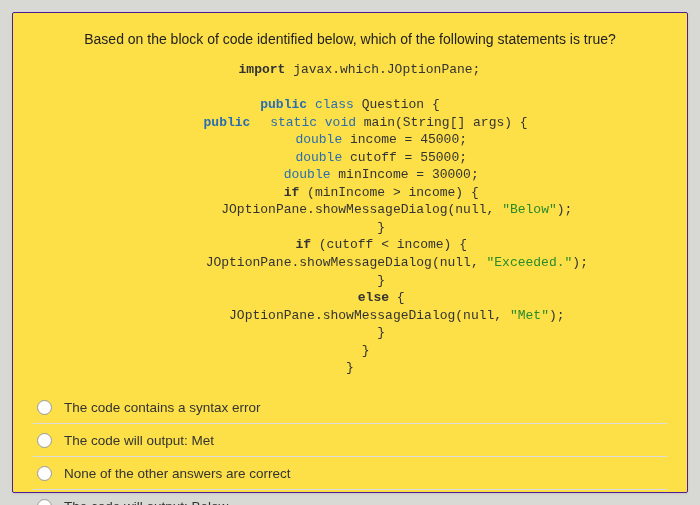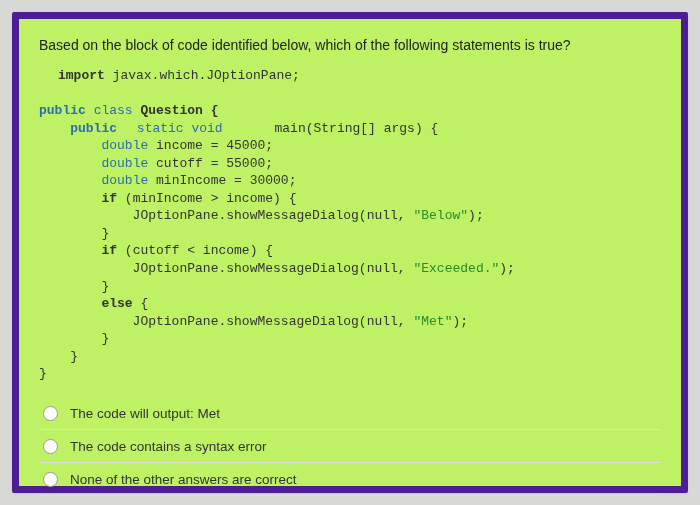--- a/index.html
+++ b/index.html
@@ -5,29 +5,30 @@
   body {
     margin: 0;
     padding: 0;
     background: #d8d8d4;
     font-family: Arial, Helvetica, sans-serif;
     width: 700px;
     height: 505px;
     overflow: hidden;
   }
   .card {
-    background: #bef264;
+    background: #fde047;
     margin: 12px;
     padding: 18px 20px 10px 20px;
-    border: 7px solid #4c1d95;
+    border: 1px solid #4c1d95;
     border-radius: 2px;
     box-shadow: 0 1px 2px rgba(0,0,0,0.08);
     box-sizing: border-box;
     width: 676px;
     height: 481px;
+    text-align: center;
   }
   .question-text {
     font-size: 14px;
     color: #222;
     margin-bottom: 14px;
   }
   .code-block {
     font-family: "Courier New", Courier, monospace;
     font-size: 13px;
     line-height: 1.35;
@@ -35,22 +36,22 @@
     white-space: pre;
     margin-bottom: 14px;
   }
   .kw-import { color: #333; font-weight: bold; margin-left: 19px; }
   .kw-public { color: #2a6db0; font-weight: bold; }
   .kw-class  { color: #2a6db0; font-weight: normal; }
   .kw-static { color: #2a6db0; font-weight: normal; margin-left: 12px; }
   .kw-void   { color: #2a6db0; font-weight: normal; }
   .kw-type   { color: #2a6db0; font-weight: normal; }
   .kw-ctrl   { color: #333; font-weight: bold; }
-  .classname { color: #333; font-weight: bold; }
-  .method    { color: #333; padding-left: 44px; }
+  .classname { color: #333; font-weight: normal; }
+  .method    { color: #333; }
   .string    { color: #2a8a2a; }
   .options {
     margin-top: 6px;
   }
   .option-row {
     display: flex;
     align-items: center;
     border-top: 1px solid #ddd;
     padding: 9px 0 8px 4px;
     font-size: 13.5px;
@@ -91,25 +92,25 @@
 <span>        }</span>
         <span class="kw-ctrl">else</span><span> {</span>
 <span>            JOptionPane.showMessageDialog(null, </span><span class="string">"Met"</span><span>);</span>
 <span>        }</span>
 <span>    }</span>
 <span>}</span></div>
 
   <div class="options">
     <div class="option-row">
       <span class="radio"></span>
-      <span>The code will output: Met</span>
+      <span>The code contains a syntax error</span>
     </div>
     <div class="option-row">
       <span class="radio"></span>
-      <span>The code contains a syntax error</span>
+      <span>The code will output: Met</span>
     </div>
     <div class="option-row">
       <span class="radio"></span>
       <span>None of the other answers are correct</span>
     </div>
     <div class="option-row">
       <span class="radio"></span>
       <span>The code will output: Below</span>
     </div>
 

